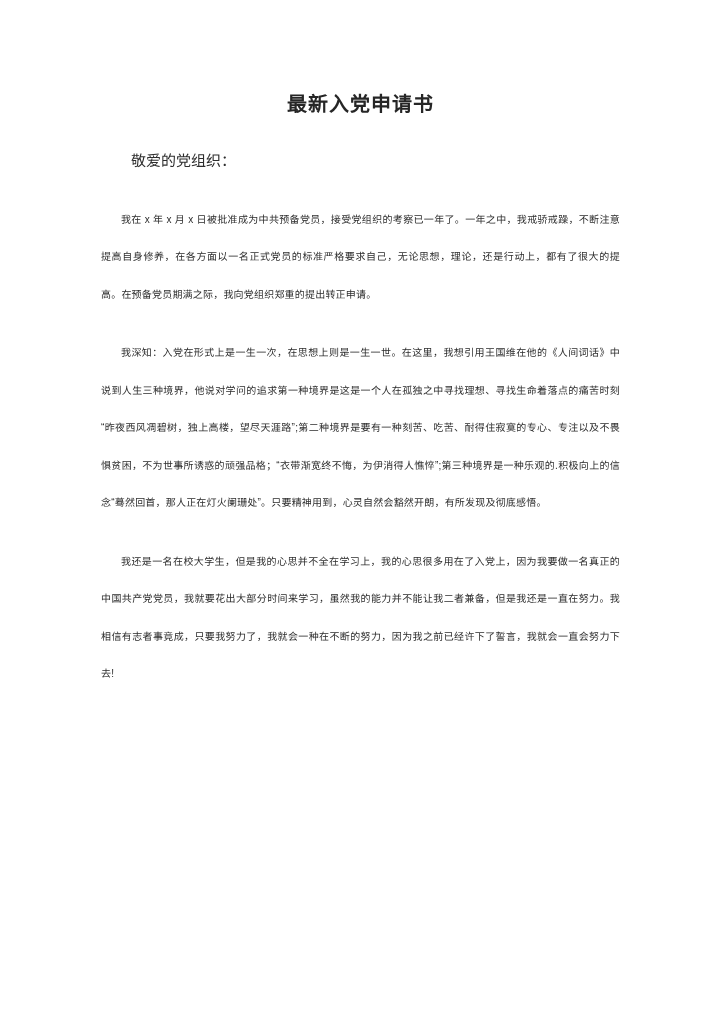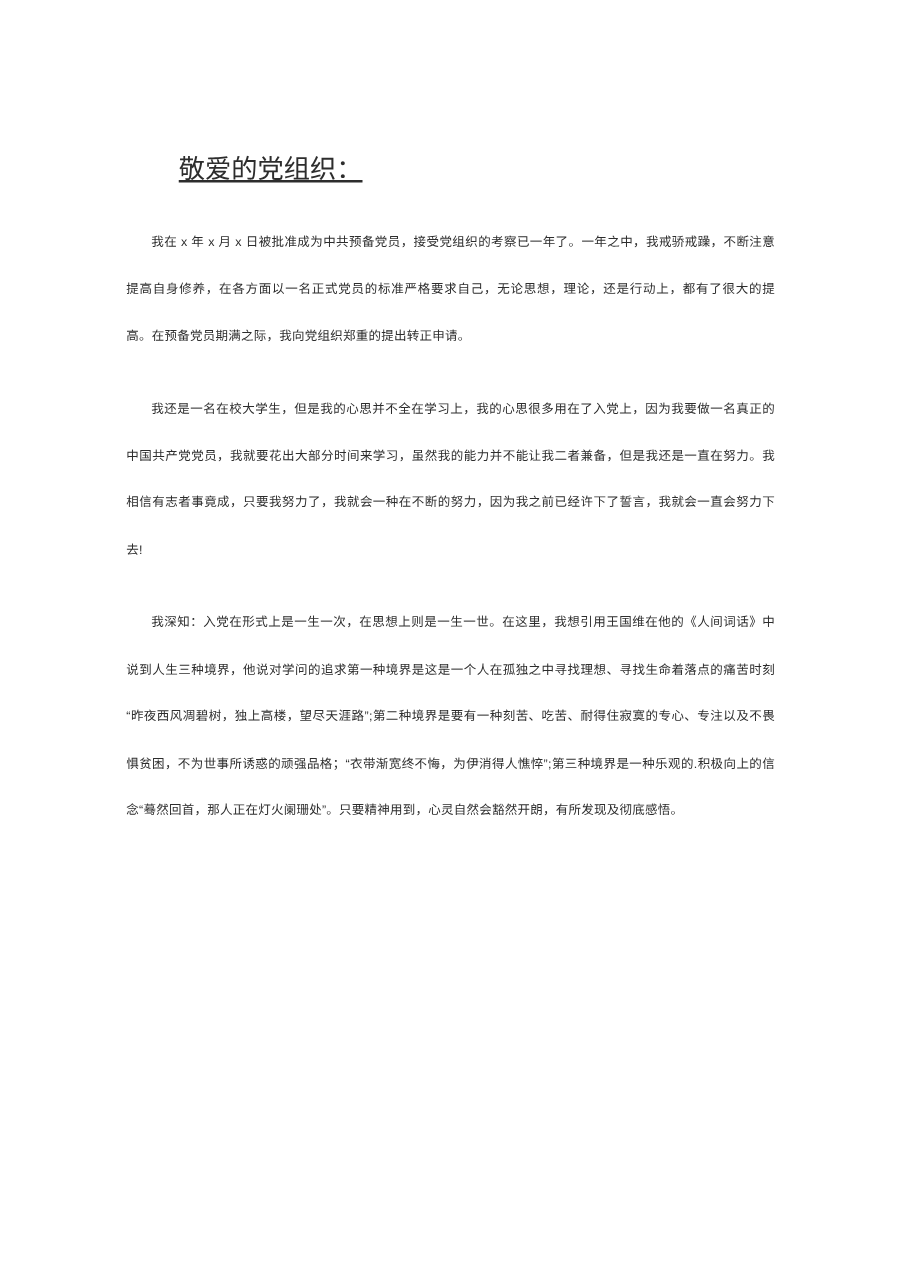--- a/index.html
+++ b/index.html
@@ -21,40 +21,40 @@
   .doc-title {
     font-size: 20px;
     font-weight: bold;
     text-align: center;
     line-height: 25px;
     margin: 0;
     letter-spacing: 1px;
     color: #262626;
   }
   .salutation {
-    font-size: 21px;
+    font-size: 15px;
     line-height: 37.5px;
     margin: 25px 0 0 0;
     text-indent: 2em;
-    text-decoration: underline;
   }
   .para {
     font-size: 10px;
     line-height: 37.5px;
     margin: 21px 0 0 0;
     text-indent: 2em;
     text-align: justify;
     letter-spacing: 0.2px;
   }
 </style>
 </head>
 <body>
 
 <div class="page">
+  <h1 class="doc-title">最新入党申请书</h1>
 
   <p class="salutation">敬爱的党组织：</p>
 
   <p class="para">我在 x 年 x 月 x 日被批准成为中共预备党员，接受党组织的考察已一年了。一年之中，我戒骄戒躁，不断注意提高自身修养，在各方面以一名正式党员的标准严格要求自己，无论思想，理论，还是行动上，都有了很大的提高。在预备党员期满之际，我向党组织郑重的提出转正申请。</p>
 
+  <p class="para">我深知：入党在形式上是一生一次，在思想上则是一生一世。在这里，我想引用王国维在他的《人间词话》中说到人生三种境界，他说对学问的追求第一种境界是这是一个人在孤独之中寻找理想、寻找生命着落点的痛苦时刻“昨夜西风凋碧树，独上高楼，望尽天涯路”;第二种境界是要有一种刻苦、吃苦、耐得住寂寞的专心、专注以及不畏惧贫困，不为世事所诱惑的顽强品格；“衣带渐宽终不悔，为伊消得人憔悴”;第三种境界是一种乐观的.积极向上的信念“蓦然回首，那人正在灯火阑珊处”。只要精神用到，心灵自然会豁然开朗，有所发现及彻底感悟。</p>
+
   <p class="para">我还是一名在校大学生，但是我的心思并不全在学习上，我的心思很多用在了入党上，因为我要做一名真正的中国共产党党员，我就要花出大部分时间来学习，虽然我的能力并不能让我二者兼备，但是我还是一直在努力。我相信有志者事竟成，只要我努力了，我就会一种在不断的努力，因为我之前已经许下了誓言，我就会一直会努力下去!</p>
-
-  <p class="para">我深知：入党在形式上是一生一次，在思想上则是一生一世。在这里，我想引用王国维在他的《人间词话》中说到人生三种境界，他说对学问的追求第一种境界是这是一个人在孤独之中寻找理想、寻找生命着落点的痛苦时刻“昨夜西风凋碧树，独上高楼，望尽天涯路”;第二种境界是要有一种刻苦、吃苦、耐得住寂寞的专心、专注以及不畏惧贫困，不为世事所诱惑的顽强品格；“衣带渐宽终不悔，为伊消得人憔悴”;第三种境界是一种乐观的.积极向上的信念“蓦然回首，那人正在灯火阑珊处”。只要精神用到，心灵自然会豁然开朗，有所发现及彻底感悟。</p>
 </div>
 
 </body></html>

